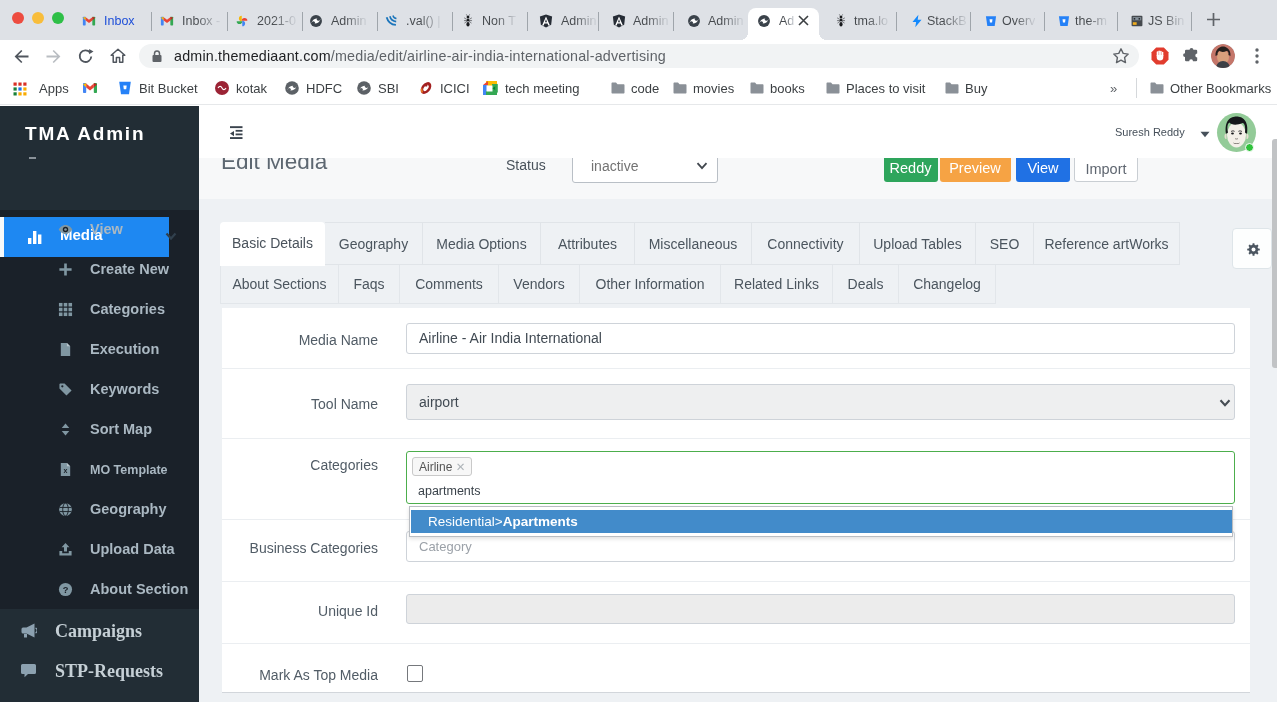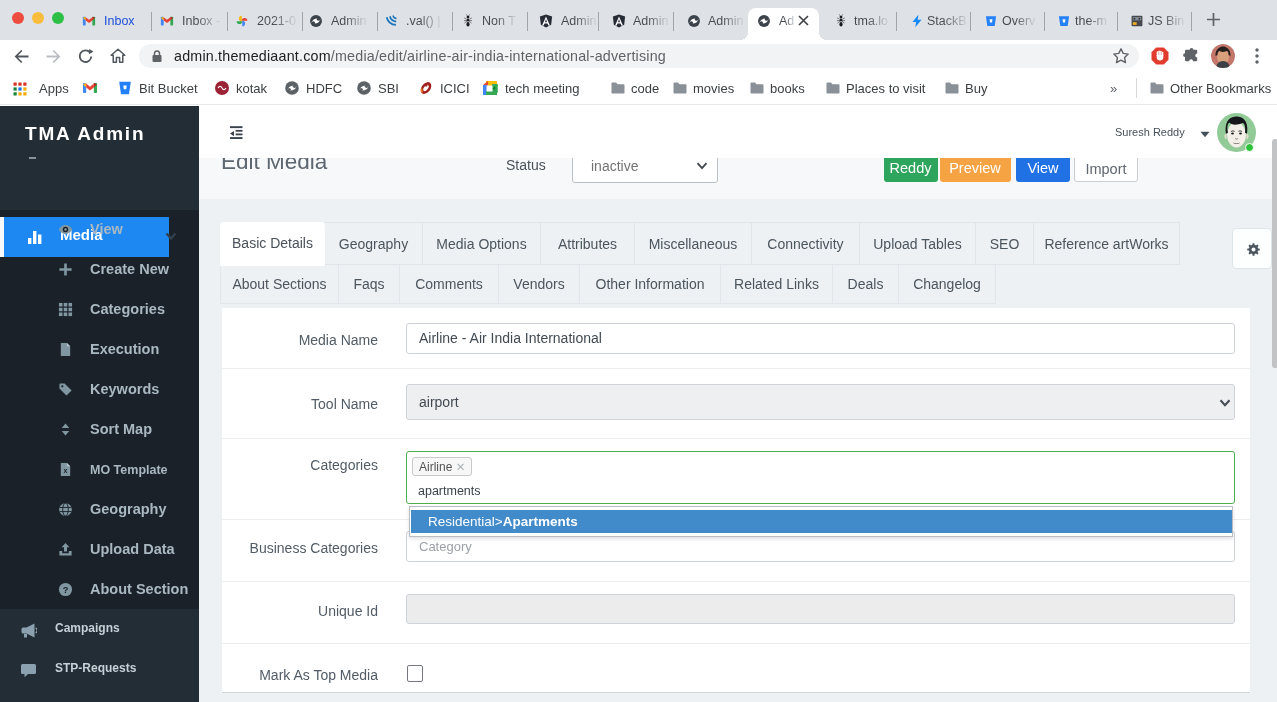--- a/index.html
+++ b/index.html
@@ -30,21 +30,21 @@
 
 #sidebar { position:absolute; left:0; top:106px; width:199px; height:596px; background:#222d35; }
 #submenu { position:absolute; left:0; top:104px; width:199px; height:399px; background:#1a2129; }
 #brand { position:absolute; left:25px; top:17px; font-size:19px; font-weight:bold; color:#fff; letter-spacing:1.8px; }
 #mediarow { position:absolute; left:0; top:64px; width:169px; height:40px; background:#1e88f2; border-left:4px solid #f7f9fa;margin-top:47px; }
 .smitem { position:absolute; left:0; width:199px; height:40px; }
 .smico { position:absolute; left:58px; top:12px; width:15px; height:15px; }
 .smtxt { position:absolute; left:90px; top:11px; font-size:14.5px; font-weight:bold; color:#aab8c2; }
 .outitem { position:absolute; left:0; width:199px; height:40px; }
 .outico { position:absolute; left:20px; top:12px; width:17px; height:17px; }
-.outtxt { position:absolute; left:55px; top:11px; font-size:12px; font-weight:bold; color:#c6d0d6; }
+.outtxt { position:absolute; left:55px; top:11px; font-size:18px; font-weight:bold; color:#c6d0d6;font-family:Liberation Serif, serif; }
 
 
 #content { position:absolute; left:199px; top:106px; width:1078px; height:596px; background:#eef1f4; }
 #headstrip { position:absolute; left:0; top:0; width:1078px; height:93px; background:#f7f8f9; }
 #navbar { position:absolute; left:199px; top:106px; width:1078px; height:51.5px; background:#fff; z-index:30; }
 h1#pagetitle { position:absolute; left:22px; top:44.5px; font-size:22.5px; line-height:1; font-weight:400; color:#5d6771; letter-spacing:0px; }
 #statuslbl { position:absolute; left:307px; top:51px; font-size:14px; color:#49525b; }
 #statussel { position:absolute; left:373px; top:43px; width:146px; height:34px; background:#fff; border:1px solid #b9bfc6; border-radius:3px; }
 .btn { position:absolute; top:41.5px; height:34px; border-radius:3px; font-size:14.5px; color:#fff; text-align:center; line-height:40px; }
 

